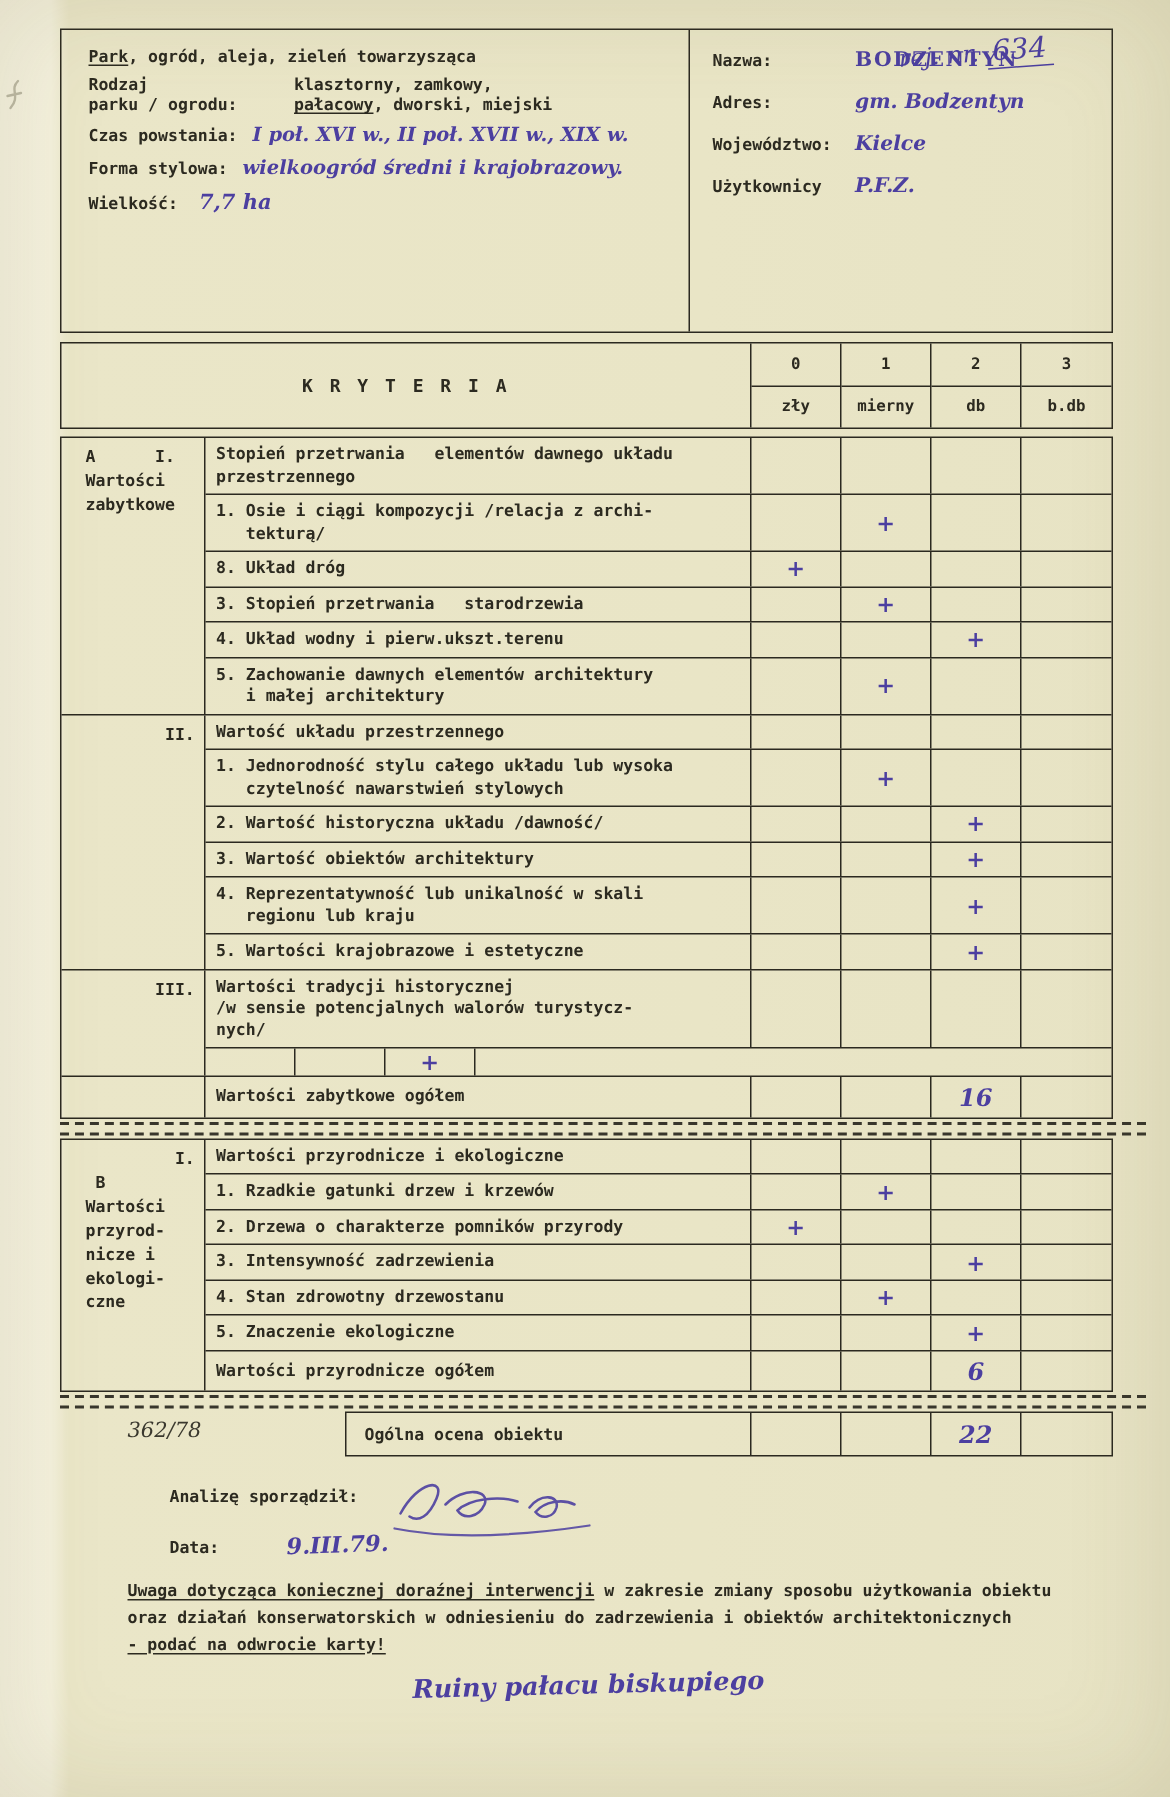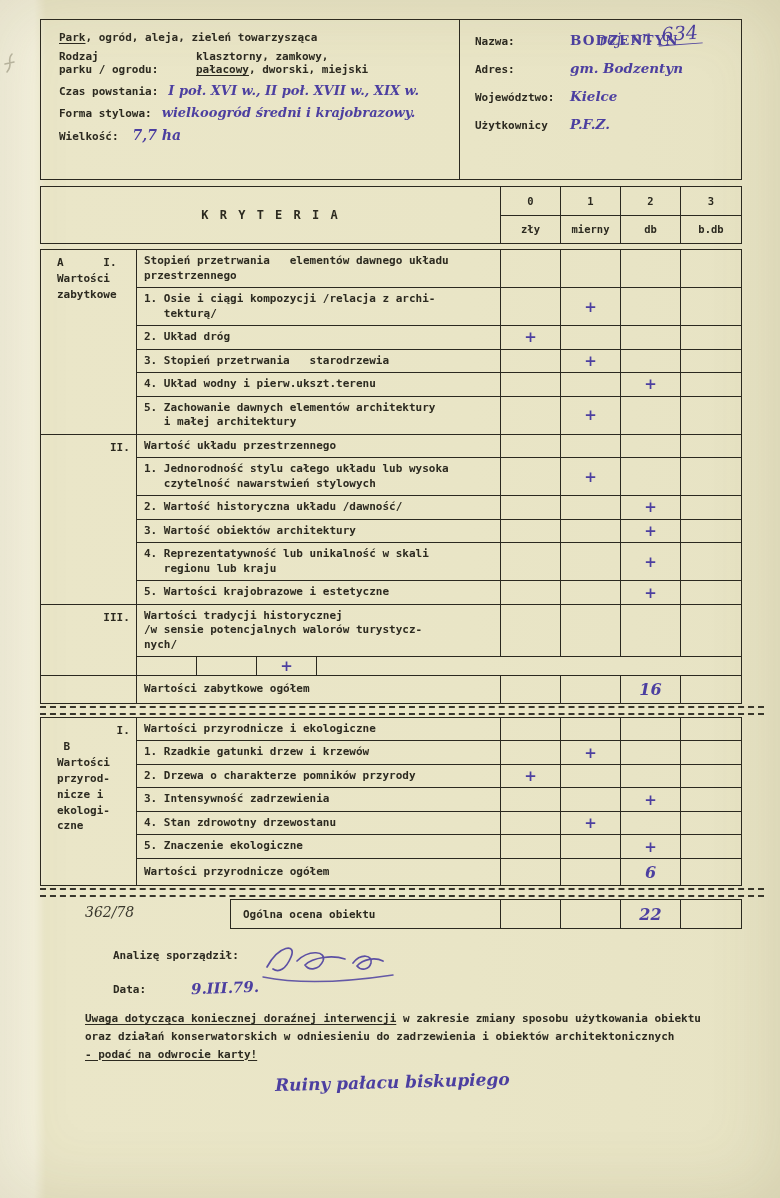--- a/index.html
+++ b/index.html
@@ -47,21 +47,21 @@
     font-size: 11.5px;
     letter-spacing: .5px;
     background: rgba(255,255,255,.04);
   }
 
   
   .form-box {
     margin-top: 19px;
     border: 1.5px solid #2b2920;
     display: flex;
-    height: 161px;
+    height: 203px;
     font-size: 11px;
     font-weight: bold;
   }
   .hleft { flex: 1; padding: 11px 6px 6px 18px; }
   .hright { width: 282px; border-left: 1.5px solid #2b2920; padding: 12px 6px 0 15px; }
   .fline { margin-bottom: 6px; }
   .u { text-decoration: underline; text-underline-offset: 2px; }
   .pair { display: flex; }
   .pair .lab { width: 137px; flex: none; }
   .czas-row, .forma-row, .wiel-row { display: flex; align-items: baseline; margin-top: 7px; }
@@ -243,21 +243,21 @@
                 <div class="ctext">1. Osie i ciągi kompozycji /relacja z archi-
    tekturą/</div>
                 <div class="cscore"></div>
                 <div class="cscore">
                   <span class="plus">+</span>
                 </div>
                 <div class="cscore"></div>
                 <div class="cscore"></div>
               </div>
               <div class="trow">
-                <div class="ctext">2. Układ dróg</div>
+                <div class="ctext">8. Układ dróg</div>
                 <div class="cscore">
                   <span class="plus">+</span>
                 </div>
                 <div class="cscore"></div>
                 <div class="cscore"></div>
                 <div class="cscore"></div>
               </div>
               <div class="trow">
                 <div class="ctext">3. Stopień przetrwania   starodrzewia</div>
                 <div class="cscore"></div>

